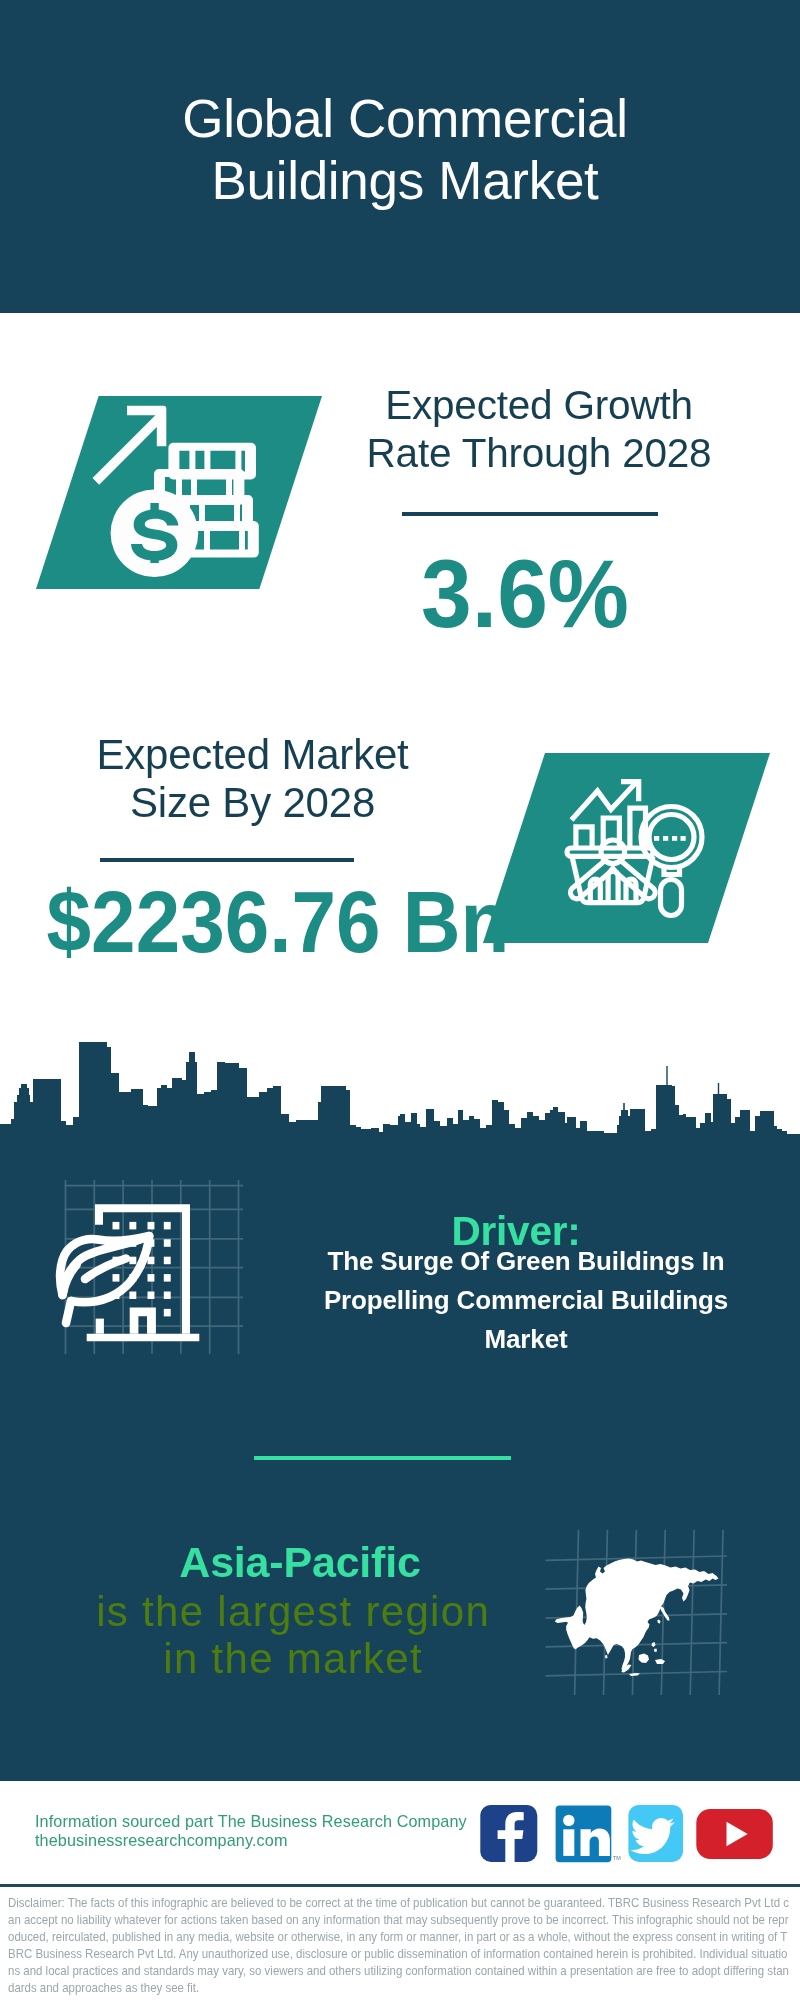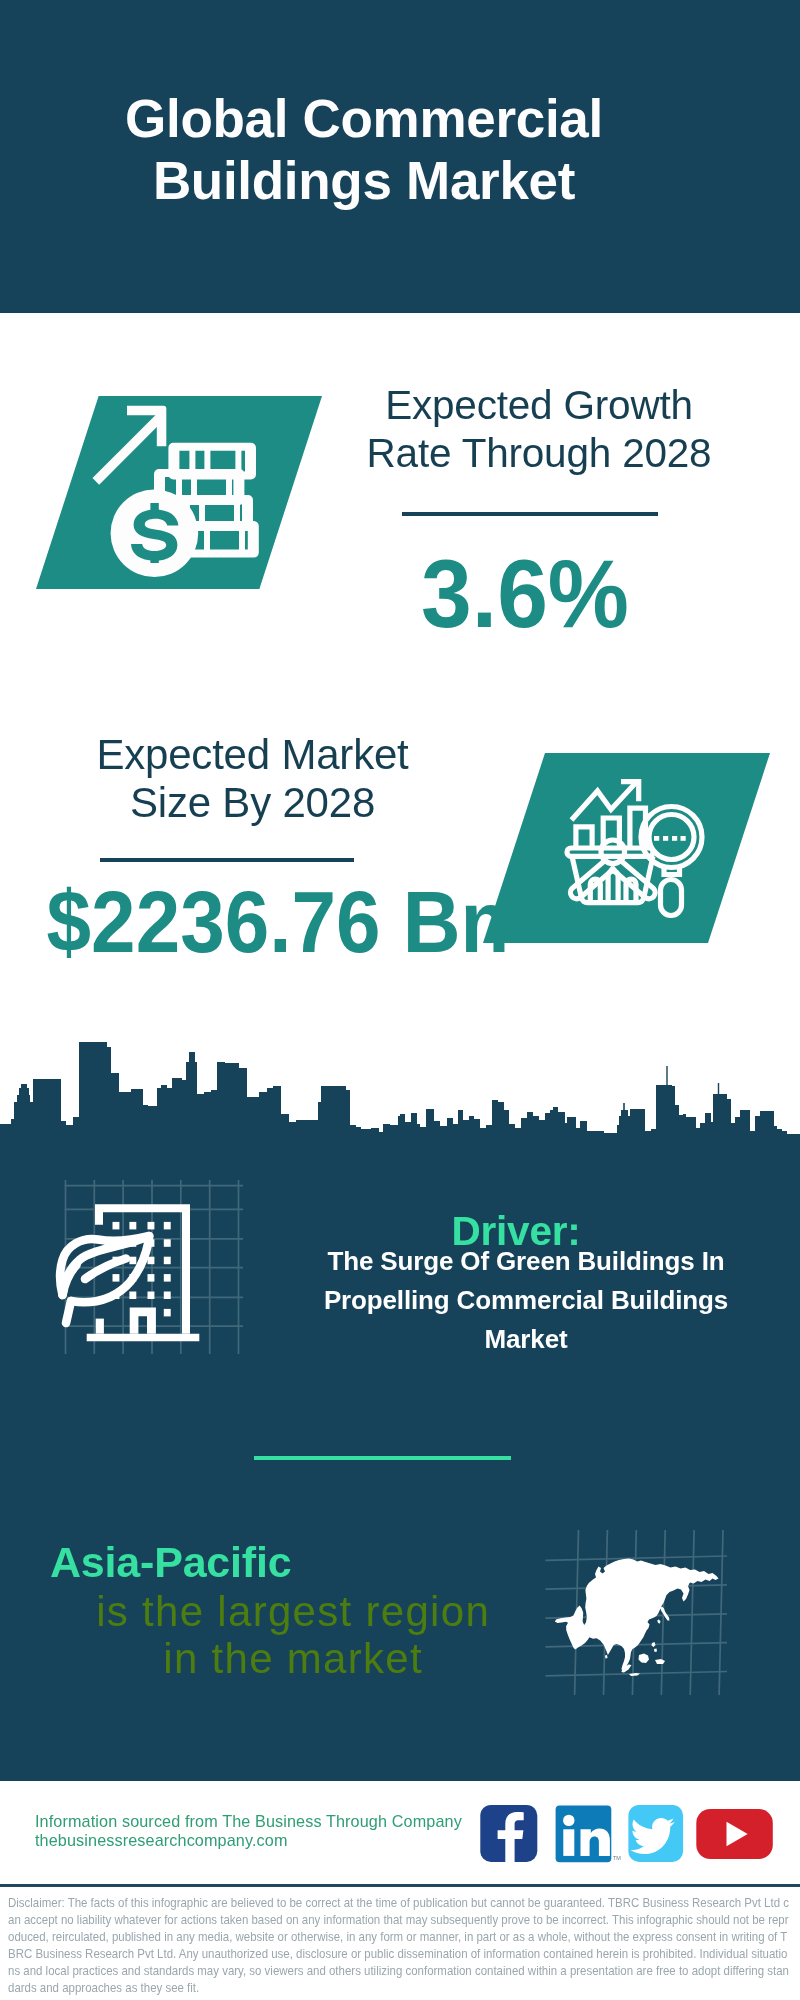--- a/index.html
+++ b/index.html
@@ -2,21 +2,21 @@
 <html><head>
 <meta charset="utf-8">
 <style>
   html,body{margin:0;padding:0;}
   body{width:800px;height:2000px;background:#ffffff;font-family:"Liberation Sans",sans-serif;overflow:hidden;}
   .page{position:relative;width:800px;height:2000px;background:#fff;}
 
   
   .header{position:absolute;left:0;top:0;width:800px;height:313px;background:#17435a;}
   .header-title{position:absolute;left:0;top:88px;width:728px;text-align:center;color:#fdfdfd;
-    font-size:53px;font-weight:bold;line-height:62px;letter-spacing:-0.3px;}
+    font-size:53px;font-weight:normal;line-height:62px;letter-spacing:-0.3px;padding-left:41px;}
 
   
   .stat-label{color:#173f52;font-size:40.5px;font-weight:normal;line-height:48px;text-align:center;letter-spacing:-0.2px;}
   .stat-rule{height:4px;background:#17435a;}
   .stat-value{color:#1d8c85;font-weight:bold;white-space:nowrap;}
 
   .block1-text{position:absolute;left:339px;top:381px;width:400px;}
   .block1-rule{position:absolute;left:402px;top:512px;width:256px;}
   .block1-value{position:absolute;left:325px;top:545px;width:400px;text-align:center;font-size:97px;line-height:97px;
     transform:scaleX(0.94);transform-origin:50% 50%;}
@@ -36,21 +36,21 @@
   
   .dark-panel{position:absolute;left:0;top:1140px;width:800px;height:641px;background:#17435a;}
   .skyline{position:absolute;left:0;top:1002px;width:800px;height:142px;display:block;}
 
   .driver-head{position:absolute;left:266px;top:1183px;width:500px;text-align:center;
     color:#35e0a1;font-size:40.5px;font-weight:bold;line-height:40px;letter-spacing:-0.2px;margin-top:28px;}
   .driver-body{position:absolute;left:254px;top:1242px;width:544px;text-align:center;color:#ffffff;
     font-size:26px;font-weight:bold;line-height:39px;letter-spacing:-0.15px;white-space:nowrap;}
   .mid-rule{position:absolute;left:254px;top:1456px;width:257px;height:4px;background:#35e0a1;}
 
-  .region-head{position:absolute;left:50px;top:1541px;width:500px;
+  .region-head{position:absolute;left:50px;top:1541px;width:500px;text-align:center;
     color:#35e0a1;font-size:43px;font-weight:bold;line-height:43px;letter-spacing:-0.2px;}
   .region-body{position:absolute;left:41px;top:1588px;width:503px;text-align:center;color:#4d7c0f;
     font-size:42px;font-weight:normal;line-height:47px;letter-spacing:1.3px;text-indent:1.3px;}
 
   
   .footer-src{position:absolute;left:35px;top:1812px;color:#2f9e74;font-size:16.2px;line-height:18.6px;letter-spacing:0.12px;white-space:nowrap;}
   .hr-foot{position:absolute;left:0;top:1884px;width:800px;height:3px;background:#20495e;}
   .disclaimer{position:absolute;left:8px;top:1895px;width:890px;color:#9aa7ad;font-size:13px;line-height:16.9px;
     word-break:break-all;transform:scaleX(0.882);transform-origin:0 0;}
 </style>
@@ -227,21 +227,21 @@
     </g>
     <path fill="#ffffff" d="M51.5,55.0 L53.5,51.5 L56.0,53.0 L55.0,56.5 L57.5,58.5 L60.0,56.5 L58.5,53.0 L61.5,50.5 L65.5,48.5 L69.5,46.5 L74.0,45.0 L79.0,44.0 L84.0,43.5 L88.5,44.5 L92.0,46.5 L96.0,45.5 L100.5,47.0 L105.5,48.5 L110.5,50.0 L115.5,49.0 L120.5,50.5 L125.5,52.5 L130.5,51.5 L135.5,53.5 L140.5,52.5 L145.0,55.0 L150.0,54.5 L154.5,57.0 L159.0,56.0 L163.5,59.0 L167.5,58.0 L171.5,61.0 L173.5,63.5 L170.5,65.0 L167.5,63.5 L164.5,66.0 L160.5,64.5 L156.5,67.0 L152.5,66.0 L148.5,68.5 L145.0,67.5 L143.0,71.0 L144.5,75.0 L143.0,79.5 L141.0,84.0 L138.5,86.5 L137.0,83.0 L138.5,78.5 L136.0,74.5 L132.5,73.5 L128.5,75.5 L124.5,77.0 L121.5,80.0 L120.0,84.0 L118.5,88.0 L116.5,91.0 L115.0,94.5 L113.5,98.0 L111.5,101.0 L109.0,102.5 L106.5,103.5 L104.0,104.5 L102.5,107.0 L104.5,109.5 L103.5,113.0 L101.5,115.5 L100.0,118.5 L98.5,122.0 L96.5,125.0 L94.5,128.0 L92.5,130.5 L90.0,132.5 L87.5,134.0 L86.0,137.0 L85.5,140.5 L85.0,144.0 L83.5,147.5 L81.5,151.0 L79.5,154.0 L77.5,156.5 L76.5,154.0 L77.5,150.0 L79.0,146.0 L80.0,142.0 L80.0,138.0 L79.0,134.0 L77.0,131.5 L74.5,130.0 L71.5,129.0 L68.7,130.0 L65.1,136.3 L62.9,139.9 L61.5,136.3 L58.8,130.0 L55.2,125.5 L51.6,123.3 L48.0,123.7 L44.4,122.3 L42.8,124.8 L40.0,128.0 L36.5,130.5 L33.0,132.6 L30.3,134.4 L28.6,133.0 L26.6,128.8 L24.6,124.3 L22.8,119.8 L21.3,115.3 L21.1,111.3 L23.0,107.8 L21.0,106.8 L16.5,107.4 L12.5,108.0 L9.8,106.4 L11.4,104.2 L15.5,103.2 L20.5,102.4 L25.4,102.0 L28.4,100.6 L30.2,96.6 L32.0,93.0 L34.6,90.4 L36.6,93.2 L38.2,97.4 L38.0,101.8 L37.6,106.4 L39.2,110.0 L41.0,107.2 L41.8,102.2 L41.2,97.4 L40.2,92.6 L40.6,88.0 L41.4,83.8 L40.9,79.4 L40.4,75.0 L41.8,71.0 L43.8,68.0 L46.2,66.0 L48.6,64.0 L51.0,62.4 L50.0,59.0 Z M117.0,91.5 L119.0,93.5 L120.0,96.5 L122.0,99.5 L124.0,102.5 L124.5,105.5 L122.5,105.5 L120.0,102.0 L118.0,98.5 L116.0,95.5 L115.3,93.0 Z M113.5,104.5 L115.5,106.0 L115.0,108.5 L113.0,108.0 L112.3,105.5 Z M78.0,153.5 L83.5,149.5 L86.5,150.0 L83.5,154.5 L79.0,157.5 L76.3,157.0 Z M84.0,159.0 L91.0,158.0 L95.0,158.5 L92.5,160.5 L86.0,161.0 Z M94.0,140.0 L99.0,138.5 L103.0,140.5 L104.0,144.5 L101.0,148.0 L96.5,147.5 L93.5,144.5 Z M107.0,128.0 L109.5,127.0 L110.5,130.0 L108.5,132.0 L106.5,130.5 Z M109.0,134.0 L111.5,133.5 L112.0,136.5 L109.5,137.0 Z M110.0,145.0 L116.0,144.0 L120.0,146.0 L118.0,149.0 L112.0,149.0 Z M60.0,140.5 L62.0,140.0 L62.5,143.0 L60.5,143.5 Z"></path>
   </svg>
   <div class="region-head">Asia-Pacific</div>
   <div class="region-body">
     <div>is the largest region</div>
     <div>in the market</div>
   </div>
 
   <div class="footer-src">
-    <div>Information sourced from The Business Through Company</div>
+    <div>Information sourced part The Business Research Company</div>
     <div>thebusinessresearchcompany.com</div>
   </div>
   <svg class="social-row" viewBox="0 0 300 60" width="300" height="60" style="position:absolute;left:478px;top:1803px;">
     <g>
       <rect x="2.3" y="1.9" width="57" height="57" rx="10.6" fill="#1d4289"></rect>
       <path fill="#ffffff" d="M36.6,58.9 V36.1 h7.7 l1.1,-8.9 h-8.8 v-5.7 c0,-2.6 0.7,-4.3 4.4,-4.3 h4.7 V9.2
         c-0.8,-0.1 -3.6,-0.3 -6.9,-0.3 c-6.8,0 -11.5,4.2 -11.5,11.8 v6.5 h-7.7 v8.9 h7.7 v22.8 Z"></path>
     </g>
     <g>
       <rect x="77.6" y="2.6" width="55.7" height="56.6" rx="4" fill="#0d7bb7"></rect>

